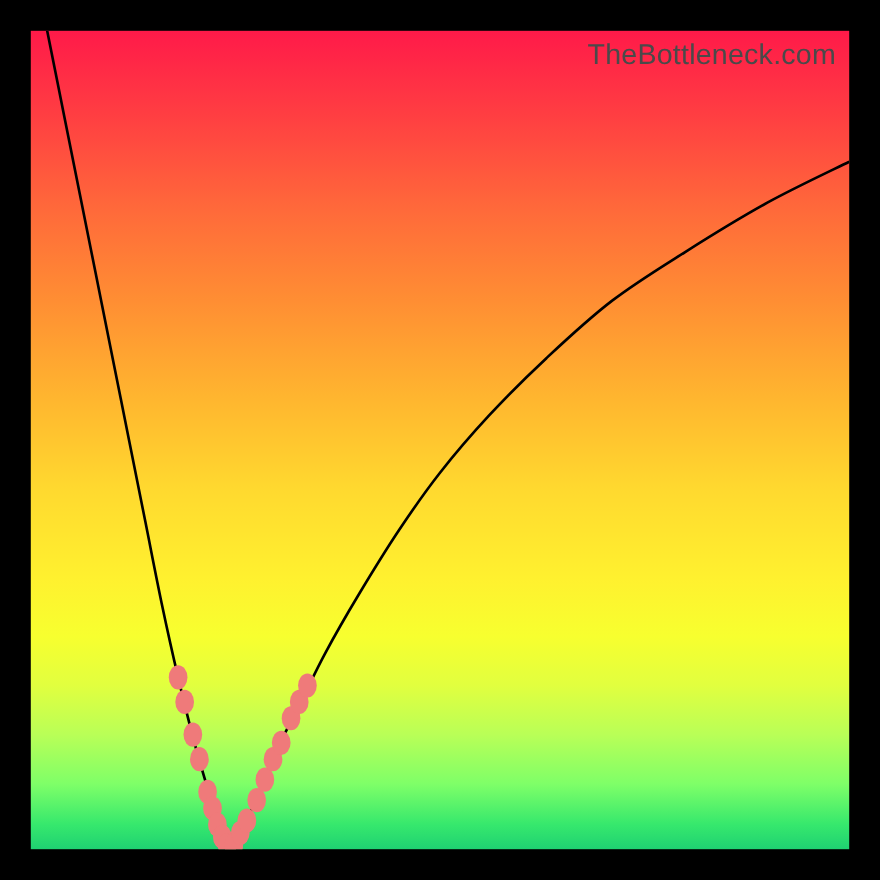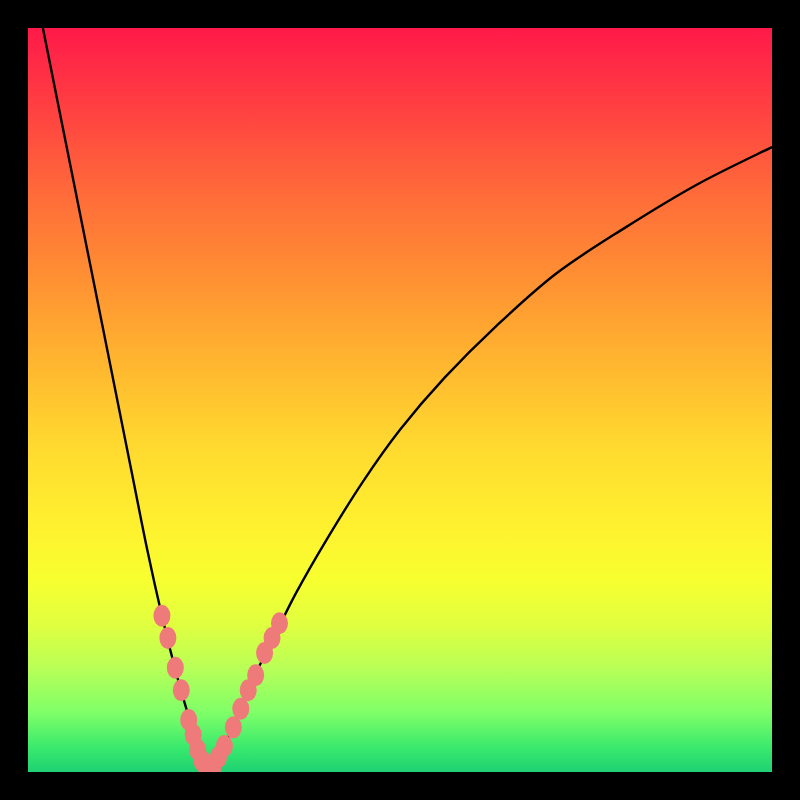--- a/index.html
+++ b/index.html
@@ -60,20 +60,21 @@
   .marker {
     fill: #ef7a7a;
     stroke: none;
   }
 </style>
 </head>
 <body>
 
 <div class="frame">
   <div class="plot">
+    <div class="watermark">TheBottleneck.com</div>
     <svg class="curves" viewBox="0 0 744 744" preserveAspectRatio="none">
       <g>
         <path id="left-path" fill="none" stroke="#000" stroke-width="2.4" d="M 14.88 0 C 17.36 12.399999999999997, 24.8 49.59999999999998, 29.76 74.39999999999998 C 34.72 99.19999999999997, 39.68 123.99999999999994, 44.64 148.79999999999995 C 49.6 173.59999999999997, 54.56 198.40000000000003, 59.52 223.20000000000005 C 64.48 248.00000000000006, 69.44000000000001 272.8, 74.4 297.6 C 79.36 322.40000000000003, 84.32 347.2, 89.28 372 C 94.24000000000001 396.8, 99.20000000000002 421.59999999999997, 104.16000000000001 446.4 C 109.12 471.2, 114.08000000000001 497.23999999999995, 119.04 520.8 C 124 544.3599999999999, 128.95999999999998 566.68, 133.92 587.76 C 138.88 608.84, 143.84 628.68, 148.8 647.28 C 153.76000000000002 665.88, 159.96 685.72, 163.68 699.36 C 167.4 713, 168.64000000000001 721.6800000000001, 171.12 729.12 C 173.6 736.56, 177.32 741.52, 178.56 744"></path>
       </g>
       <g>
         <path id="right-path" fill="none" stroke="#000" stroke-width="2.4" d="M 178.56 744 C 181.04 740.28, 188.48 730.3599999999999, 193.44 721.68 C 198.4 713, 203.36 703.0799999999999, 208.32000000000002 691.92 C 213.28000000000003 680.76, 217 668.36, 223.2 654.72 C 229.39999999999998 641.08, 238.08 624.96, 245.52 610.08 C 252.96 595.2, 259.15999999999997 581.5600000000001, 267.84 565.44 C 276.52 549.32, 286.44 531.96, 297.6 513.36 C 308.76000000000005 494.76, 322.40000000000003 472.44, 334.8 453.84 C 347.2 435.23999999999995, 358.36 419.12, 372 401.76 C 385.64 384.4, 400.52000000000004 367.04, 416.64000000000004 349.68 C 432.76000000000005 332.32, 450.12 314.96000000000004, 468.72 297.6 C 487.32000000000005 280.24, 507.16 261.64, 528.24 245.51999999999998 C 549.32 229.39999999999998, 571.6400000000001 215.76, 595.2 200.88 C 618.76 186, 644.8000000000001 169.88, 669.6 156.24 C 694.4 142.60000000000002, 731.6 125.24000000000007, 744 119.04000000000008"></path>
       </g>
       <g id="markers">
           <ellipse cx="133.92" cy="587.76" rx="8.5" ry="11" class="marker"></ellipse>
           <ellipse cx="139.872" cy="610.08" rx="8.5" ry="11" class="marker"></ellipse>

